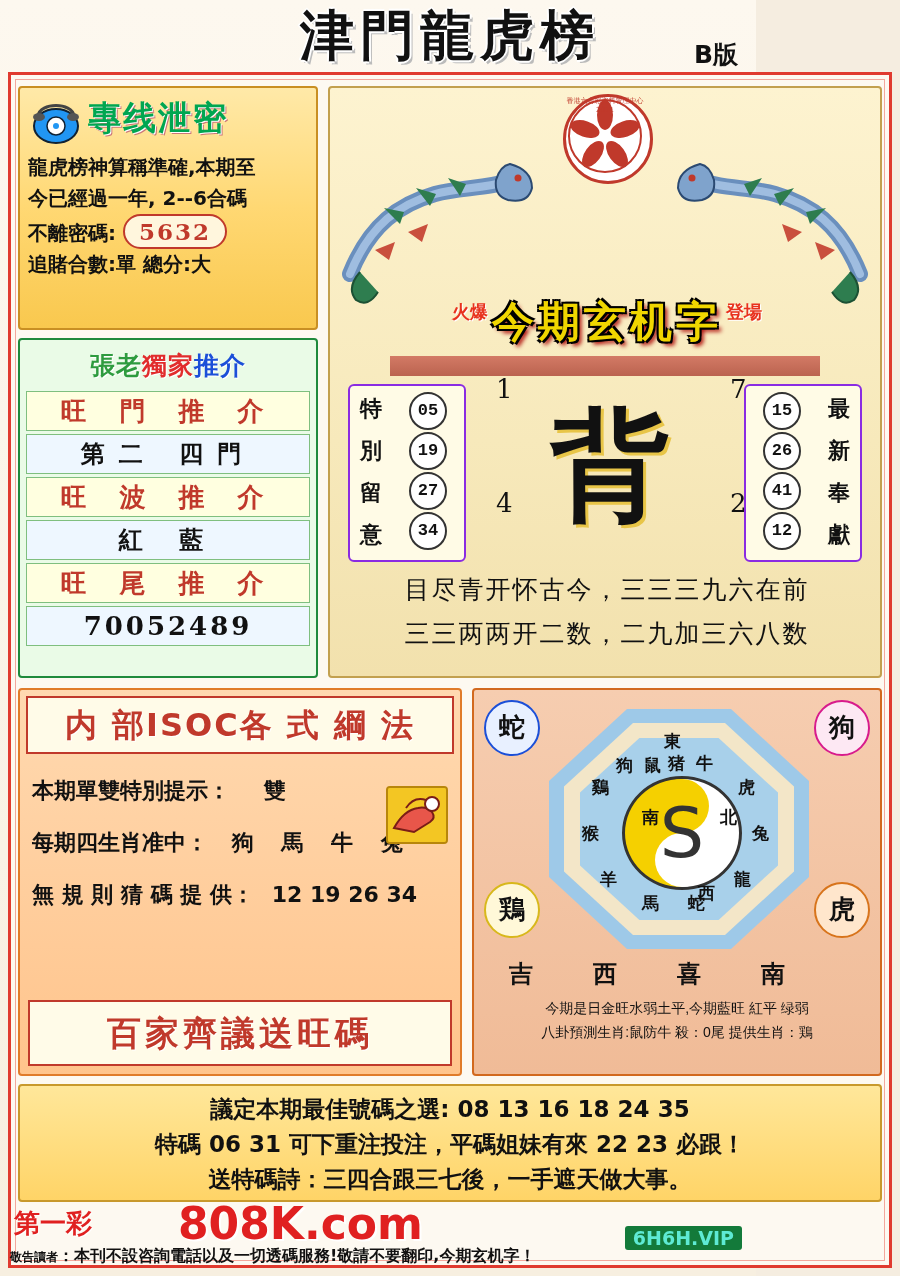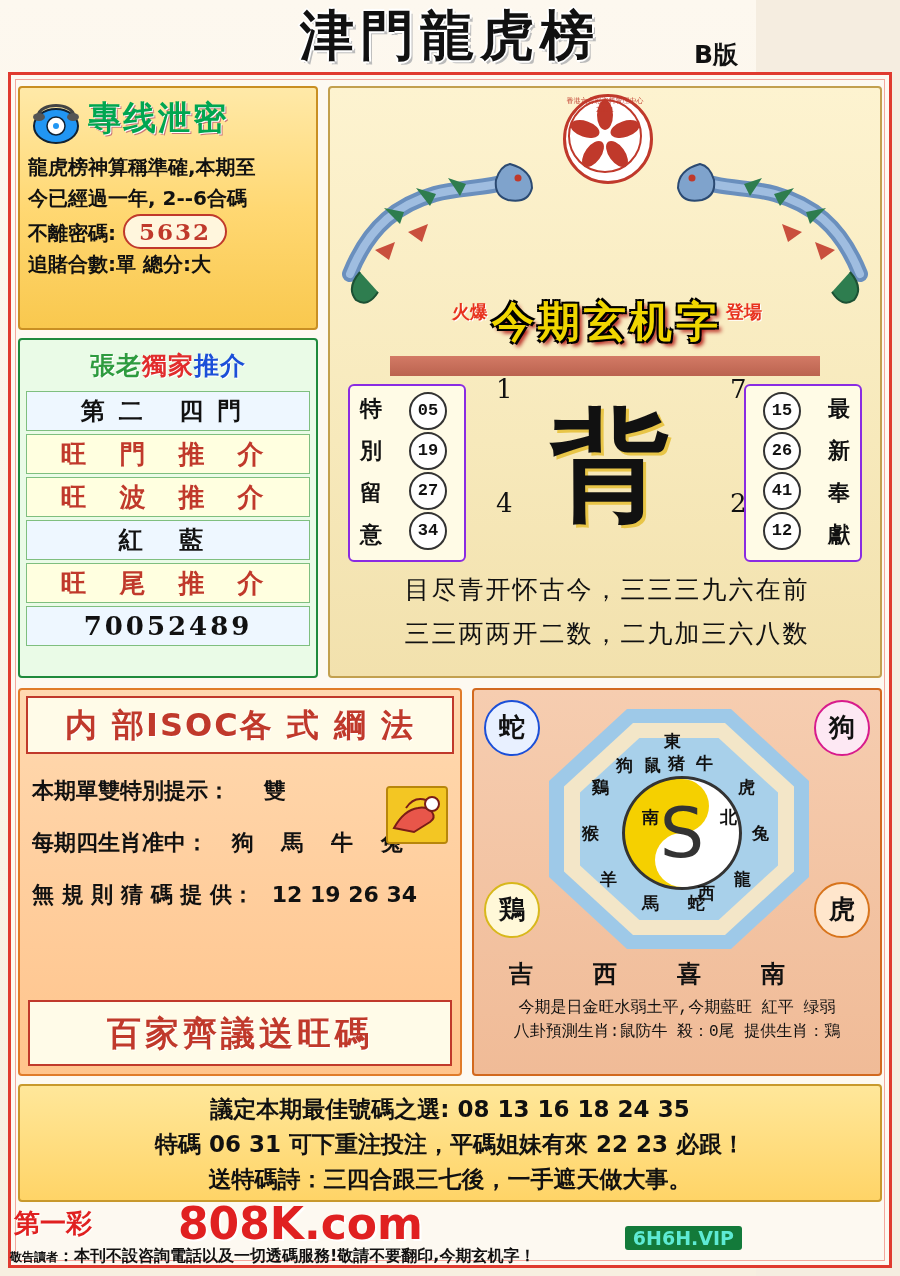--- a/index.html
+++ b/index.html
@@ -300,21 +300,21 @@
   .zod-cell{
     position:absolute;font-family:"DejaVu Sans",sans-serif;font-weight:bold;font-size:17px;color:#111;
   }
   .bg-bottom{
     position:absolute;left:0;right:0;top:268px;text-align:center;
     font-family:"DejaVu Sans",sans-serif;font-weight:bold;font-size:24px;color:#111;
     letter-spacing:60px;
   }
   .bg-note{
     position:absolute;left:10px;right:10px;top:306px;
-    text-align:center;font-family:Liberation Mono, monospace;font-size:16px;color:#111;line-height:24px;
+    text-align:center;font-family:Liberation Sans, sans-serif;font-size:14px;color:#111;line-height:24px;
   }
   
   #bottomband{
     left:18px;top:1084px;width:864px;height:118px;
     background:linear-gradient(180deg,#ffe79a 0%,#ffd467 100%);
     border:2px solid #c8992c;border-radius:4px;
     padding:6px 14px;
   }
   .bb-line{
     font-family:"DejaVu Sans", sans-serif;font-weight:bold;font-size:23px;
@@ -376,22 +376,22 @@
       <span>不離密碼:</span>
       <span class="code-oval">5632</span>
     </div>
     <div class="hl-line">追賭合數:單   總分:大</div>
   </div>
 
   <div class="panel" id="zhanglao">
     <div class="zl-head">
       <span class="g">張老</span><span class="r">獨家</span><span class="b">推介</span>
     </div>
+    <div class="zl-row head">旺 門 推 介</div>
     <div class="zl-row val">第二   四門</div>
-    <div class="zl-row head">旺 門 推 介</div>
     <div class="zl-row head">旺 波 推 介</div>
     <div class="zl-row val">紅   藍</div>
     <div class="zl-row head">旺 尾 推 介</div>
     <div class="zl-row val num">70052489</div>
   </div>
 
   <div class="panel" id="xuanji">
 
     <div class="hk-badge">
       <svg viewBox="0 0 78 78" width="78" height="78">

